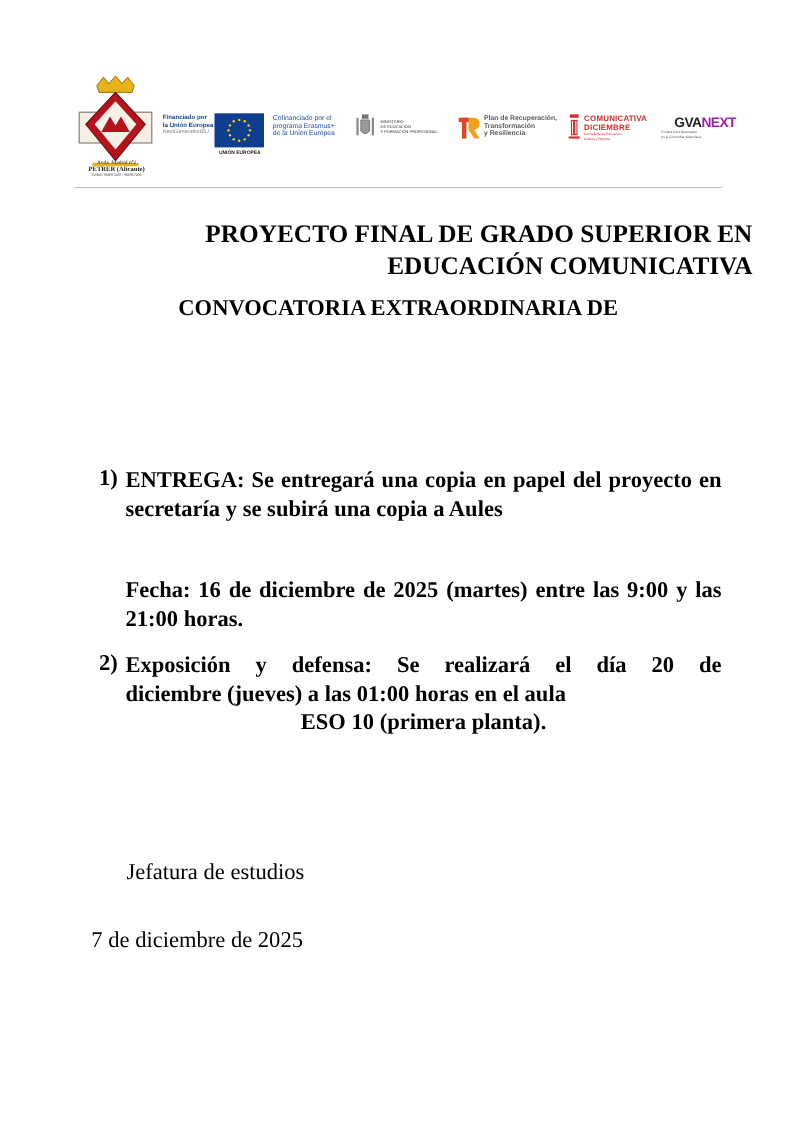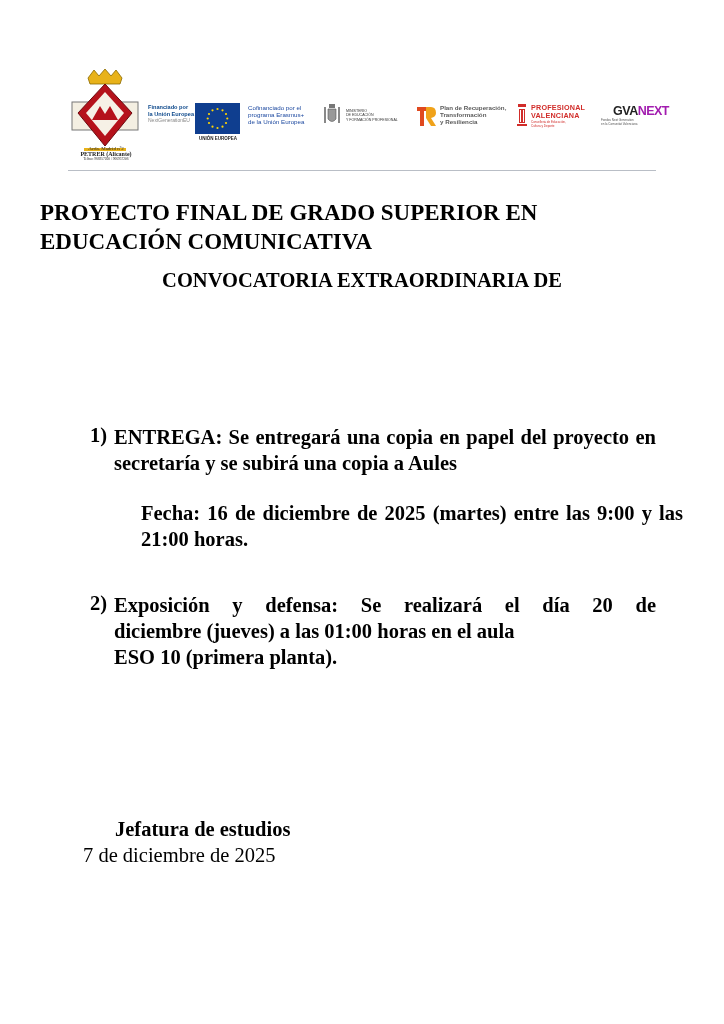--- a/index.html
+++ b/index.html
@@ -20,33 +20,33 @@
   .tr-text { left:440px; top:104px; font-family:"Liberation Sans", sans-serif; font-size:6.2px; line-height:7.2px; font-weight:bold; color:#5a5a5a; }
   .gv-crest { left:516px; top:102px; width:12px; height:26px; }
   .gv-text { left:531px; top:104px; font-family:"Liberation Sans", sans-serif; font-size:7.2px; line-height:8px; color:#d12d2a; font-weight:bold; letter-spacing:0.2px; }
   .gv-sub { left:531px; top:121px; font-family:"Liberation Sans", sans-serif; font-size:3px; line-height:3.8px; color:#d12d2a; }
   .gvanext { left:585px; top:104px; font-family:"Liberation Sans", sans-serif; font-size:12.5px; font-weight:bold; letter-spacing:-0.5px; }
   .gvanext .g { color:#222;margin-left:28px; } .gvanext .n { color:#a21caf; }
   .gvanext-sub { left:601px; top:119px; font-family:"Liberation Sans", sans-serif; font-size:3px; line-height:3.6px; color:#555; }
 
   .rule { left:68px; top:170px; width:588px; height:1px; background:#b9bec6; }
 
-  .title { left:40px; top:198px; width:644px; text-align:left; font-weight:bold; font-size:23px; line-height:29px; }
+  .title { left:40px; top:198px; width:644px; text-align:right; font-weight:bold; font-size:23px; line-height:29px; }
   .subtitle { left:40px; top:267px; width:644px; text-align:center; font-weight:bold; font-size:20.5px; line-height:26px; }
 
   .item-num { font-weight:bold; font-size:20.5px; }
   .body-block { font-weight:bold; font-size:20.5px; line-height:26px; text-align:justify; }
   .num1 { left:90px; top:424px; }
   .item1 { left:114px; top:424px; width:542px; }
-  .fecha { left:114px; top:500px; width:542px;margin-left:27px; }
+  .fecha { left:114px; top:524px; width:542px; }
   .num2 { left:90px; top:592px; }
   .item2 { left:114px; top:592px; width:542px; }
   .justify-last { text-align-last:justify; }
 
-  .sign1 { left:115px; top:816px; font-size:20.5px; line-height:26px;font-weight:bold; }
+  .sign1 { left:115px; top:780px; font-size:20.5px; line-height:26px; }
   .sign2 { left:83px; top:842px; font-size:20.5px; line-height:26px; }
 </style>
 </head>
 <body>
 
 <div>
   <svg class="abs school-logo" viewBox="0 0 78 94">
     <path d="M22 10 L28 2 L33 8 L39 1 L45 8 L50 2 L56 10 L54 16 L24 16 Z" fill="#e8b21a" stroke="#8a6a00" stroke-width="0.8"></path>
     <rect x="6" y="34" width="66" height="28" fill="#f4efe2" stroke="#777" stroke-width="1"></rect>
     <path d="M39 16 L66 45 L39 78 L12 45 Z" fill="#b5121b" stroke="#6b0a0f" stroke-width="1"></path>
@@ -120,22 +120,22 @@
         <rect x="2" y="2" width="8" height="3"></rect>
         <rect x="3" y="7" width="6" height="14"></rect>
         <rect x="1" y="22" width="10" height="2"></rect>
       </g>
     <g fill="#fff">
         <rect x="4" y="8" width="1" height="12"></rect>
         <rect x="7" y="8" width="1" height="12"></rect>
       </g>
   </svg>
   <div class="abs gv-text">
-    <div>PROFESIONAL</div>
-    <div>VALENCIANA</div>
+    <div>COMUNICATIVA</div>
+    <div>DICIEMBRE</div>
   </div>
   <div class="abs gv-sub">
     <div>Conselleria de Educación,</div>
     <div>Cultura y Deporte</div>
   </div>
 
   <div class="abs gvanext">
     <span class="g">GVA</span><span class="n">NEXT</span>
   </div>
   <div class="abs gvanext-sub">
@@ -155,17 +155,17 @@
 </div>
 
 <div class="abs item-num num1">1)</div>
 <div class="abs body-block item1">ENTREGA: Se entregará una copia en papel del proyecto en secretaría y se subirá una copia a Aules</div>
 <div class="abs body-block fecha">Fecha: 16 de diciembre de 2025 (martes) entre las 9:00 y las 21:00 horas.</div>
 
 <div class="abs item-num num2">2)</div>
 <div class="abs body-block item2">
   <div class="justify-last">Exposición y defensa: Se realizará el día 20 de</div>
   <div style="text-align:left">diciembre (jueves) a las 01:00 horas en el aula</div>
-  <div style="text-align:left">ESO 10 (primera planta).</div>
+  <div style="text-align:center">ESO 10 (primera planta).</div>
 </div>
 
 <div class="abs sign1">Jefatura de estudios</div>
 <div class="abs sign2">7 de diciembre de 2025</div>
 
 </body></html>

